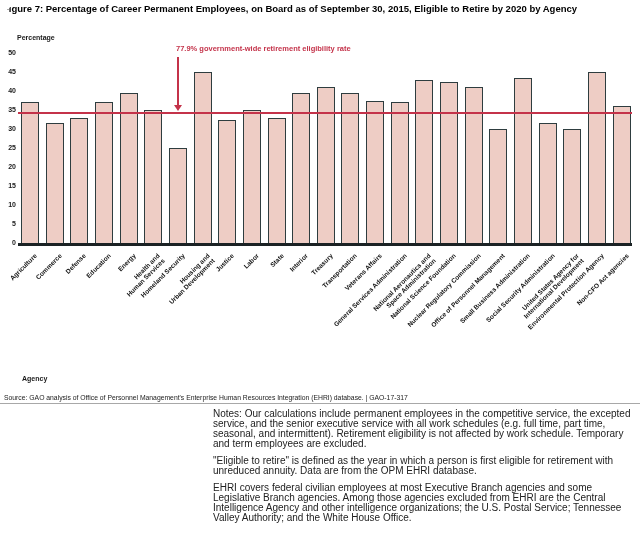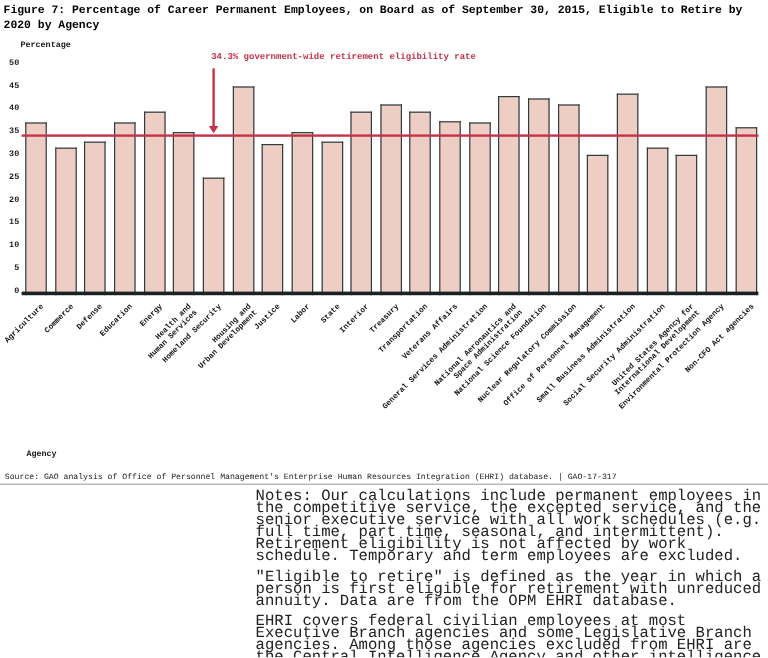--- a/index.html
+++ b/index.html
@@ -1,19 +1,19 @@
 <!DOCTYPE html>
 <html><head>
 <meta charset="utf-8">
 <style>
   * { margin:0; padding:0; box-sizing:border-box; }
   html,body { background:#fff; }
   #page {
     position:relative; width:640px; height:548px; overflow:hidden;
-    background:#fff; font-family:Liberation Mono, monospace; color:#1a1a1a;
+    background:#fff; font-family:Liberation Sans, sans-serif; color:#1a1a1a;border-radius:29px;
   }
   #figure-title {
     position:absolute; left:3px; top:3px; width:632px;
     font-size:9.5px; font-weight:bold; line-height:11.5px; color:#000;
   }
   #ylabel {
     position:absolute; left:17px; top:34px;
     font-size:7px; font-weight:bold;
   }
   .ytick {
@@ -49,21 +49,21 @@
     position:absolute; left:4px; top:394px; width:620px;
     font-size:6.8px; color:#222; white-space:nowrap;
   }
   #source-rule {
     position:absolute; left:0; top:403px; width:640px; height:1px; background:#a8a8a8;
   }
   #notes {
     position:absolute; left:213px; top:409px; width:427px;
   }
   #notes p {
-    font-size:13px; line-height:10px; color:#222; margin-bottom:7px;
+    font-size:10px; line-height:10px; color:#222; margin-bottom:7px;
   }
 </style>
 </head>
 <body>
 
 <div id="page">
   <div id="figure-title">Figure 7: Percentage of Career Permanent Employees, on Board as of September 30, 2015, Eligible to Retire by 2020 by Agency</div>
 
   <div id="ylabel">Percentage</div>
 
@@ -129,21 +129,21 @@
       <div class="xlabel" style="left: 401px; top: 252px;">Social Security Administration</div>
       <div class="bar" style="left: 563px; top: 129px; width: 18px; height: 117px; background: rgb(238, 205, 197); border-color: rgb(46, 61, 63);"></div>
       <div class="xlabel" style="left: 425px; top: 252px;">United States Agency for
 International Development</div>
       <div class="bar" style="left: 588px; top: 72px; width: 18px; height: 174px; background: rgb(238, 205, 197); border-color: rgb(46, 61, 63);"></div>
       <div class="xlabel" style="left: 450px; top: 252px;">Environmental Protection Agency</div>
       <div class="bar" style="left: 613px; top: 106px; width: 18px; height: 140px; background: rgb(238, 205, 197); border-color: rgb(46, 61, 63);"></div>
       <div class="xlabel" style="left: 475px; top: 252px;">Non-CFO Act agencies</div>
     </div>
 
-  <div id="annotation" style="color: rgb(196, 51, 74);">34.3% government-wide retirement eligibility rate</div>
+  <div id="annotation" style="color: rgb(196, 51, 74);">77.9% government-wide retirement eligibility rate</div>
   <div id="arrow-shaft" style="left: 177px; top: 57px; height: 48.66px; background: rgb(196, 51, 74);"></div>
   <div id="arrow-head" style="left: 173.5px; top: 104.66px; border-top: 6px solid rgb(196, 51, 74);"></div>
   <div id="ref-line" style="left: 18px; width: 614px; top: 112px; height: 2px; background: rgb(196, 51, 74);"></div>
   <div id="axis-line" style="left: 18px; width: 614px; top: 243px; height: 3px;"></div>
 
   <div id="xlabel-title">Agency</div>
 
   <div id="source-line">Source: GAO analysis of Office of Personnel Management's Enterprise Human Resources Integration (EHRI) database. | GAO-17-317</div>
   <div id="source-rule"></div>
 

